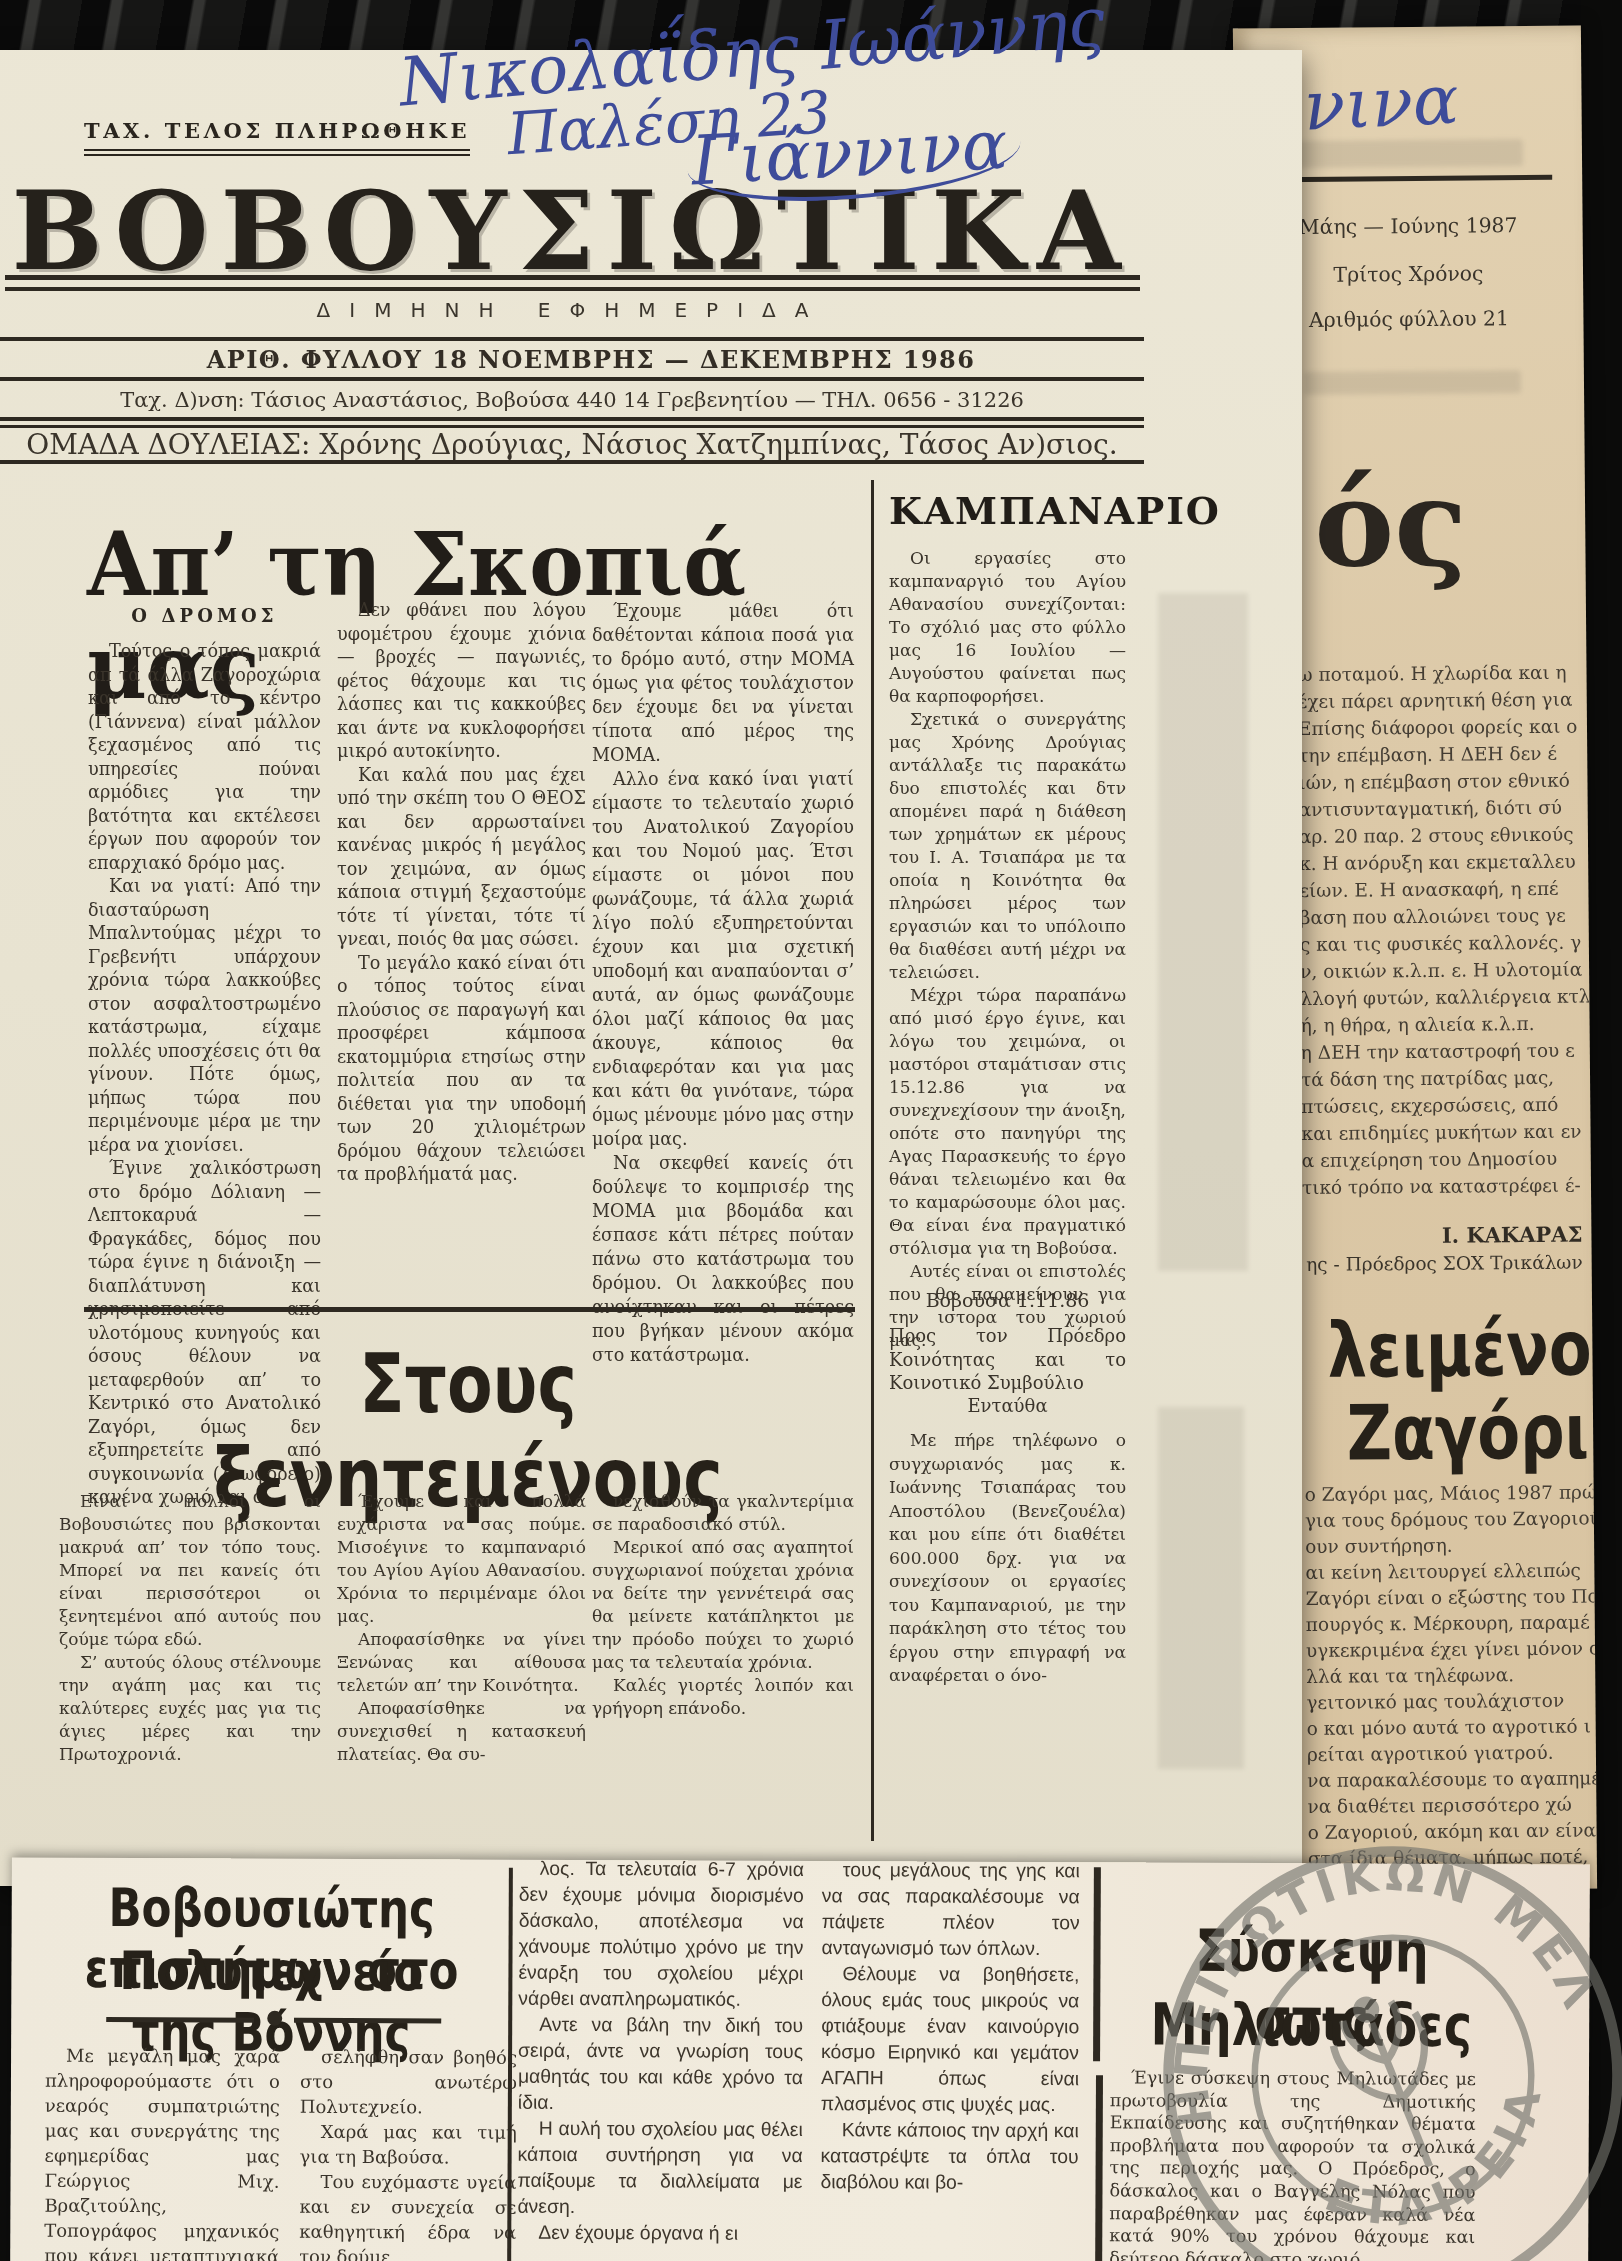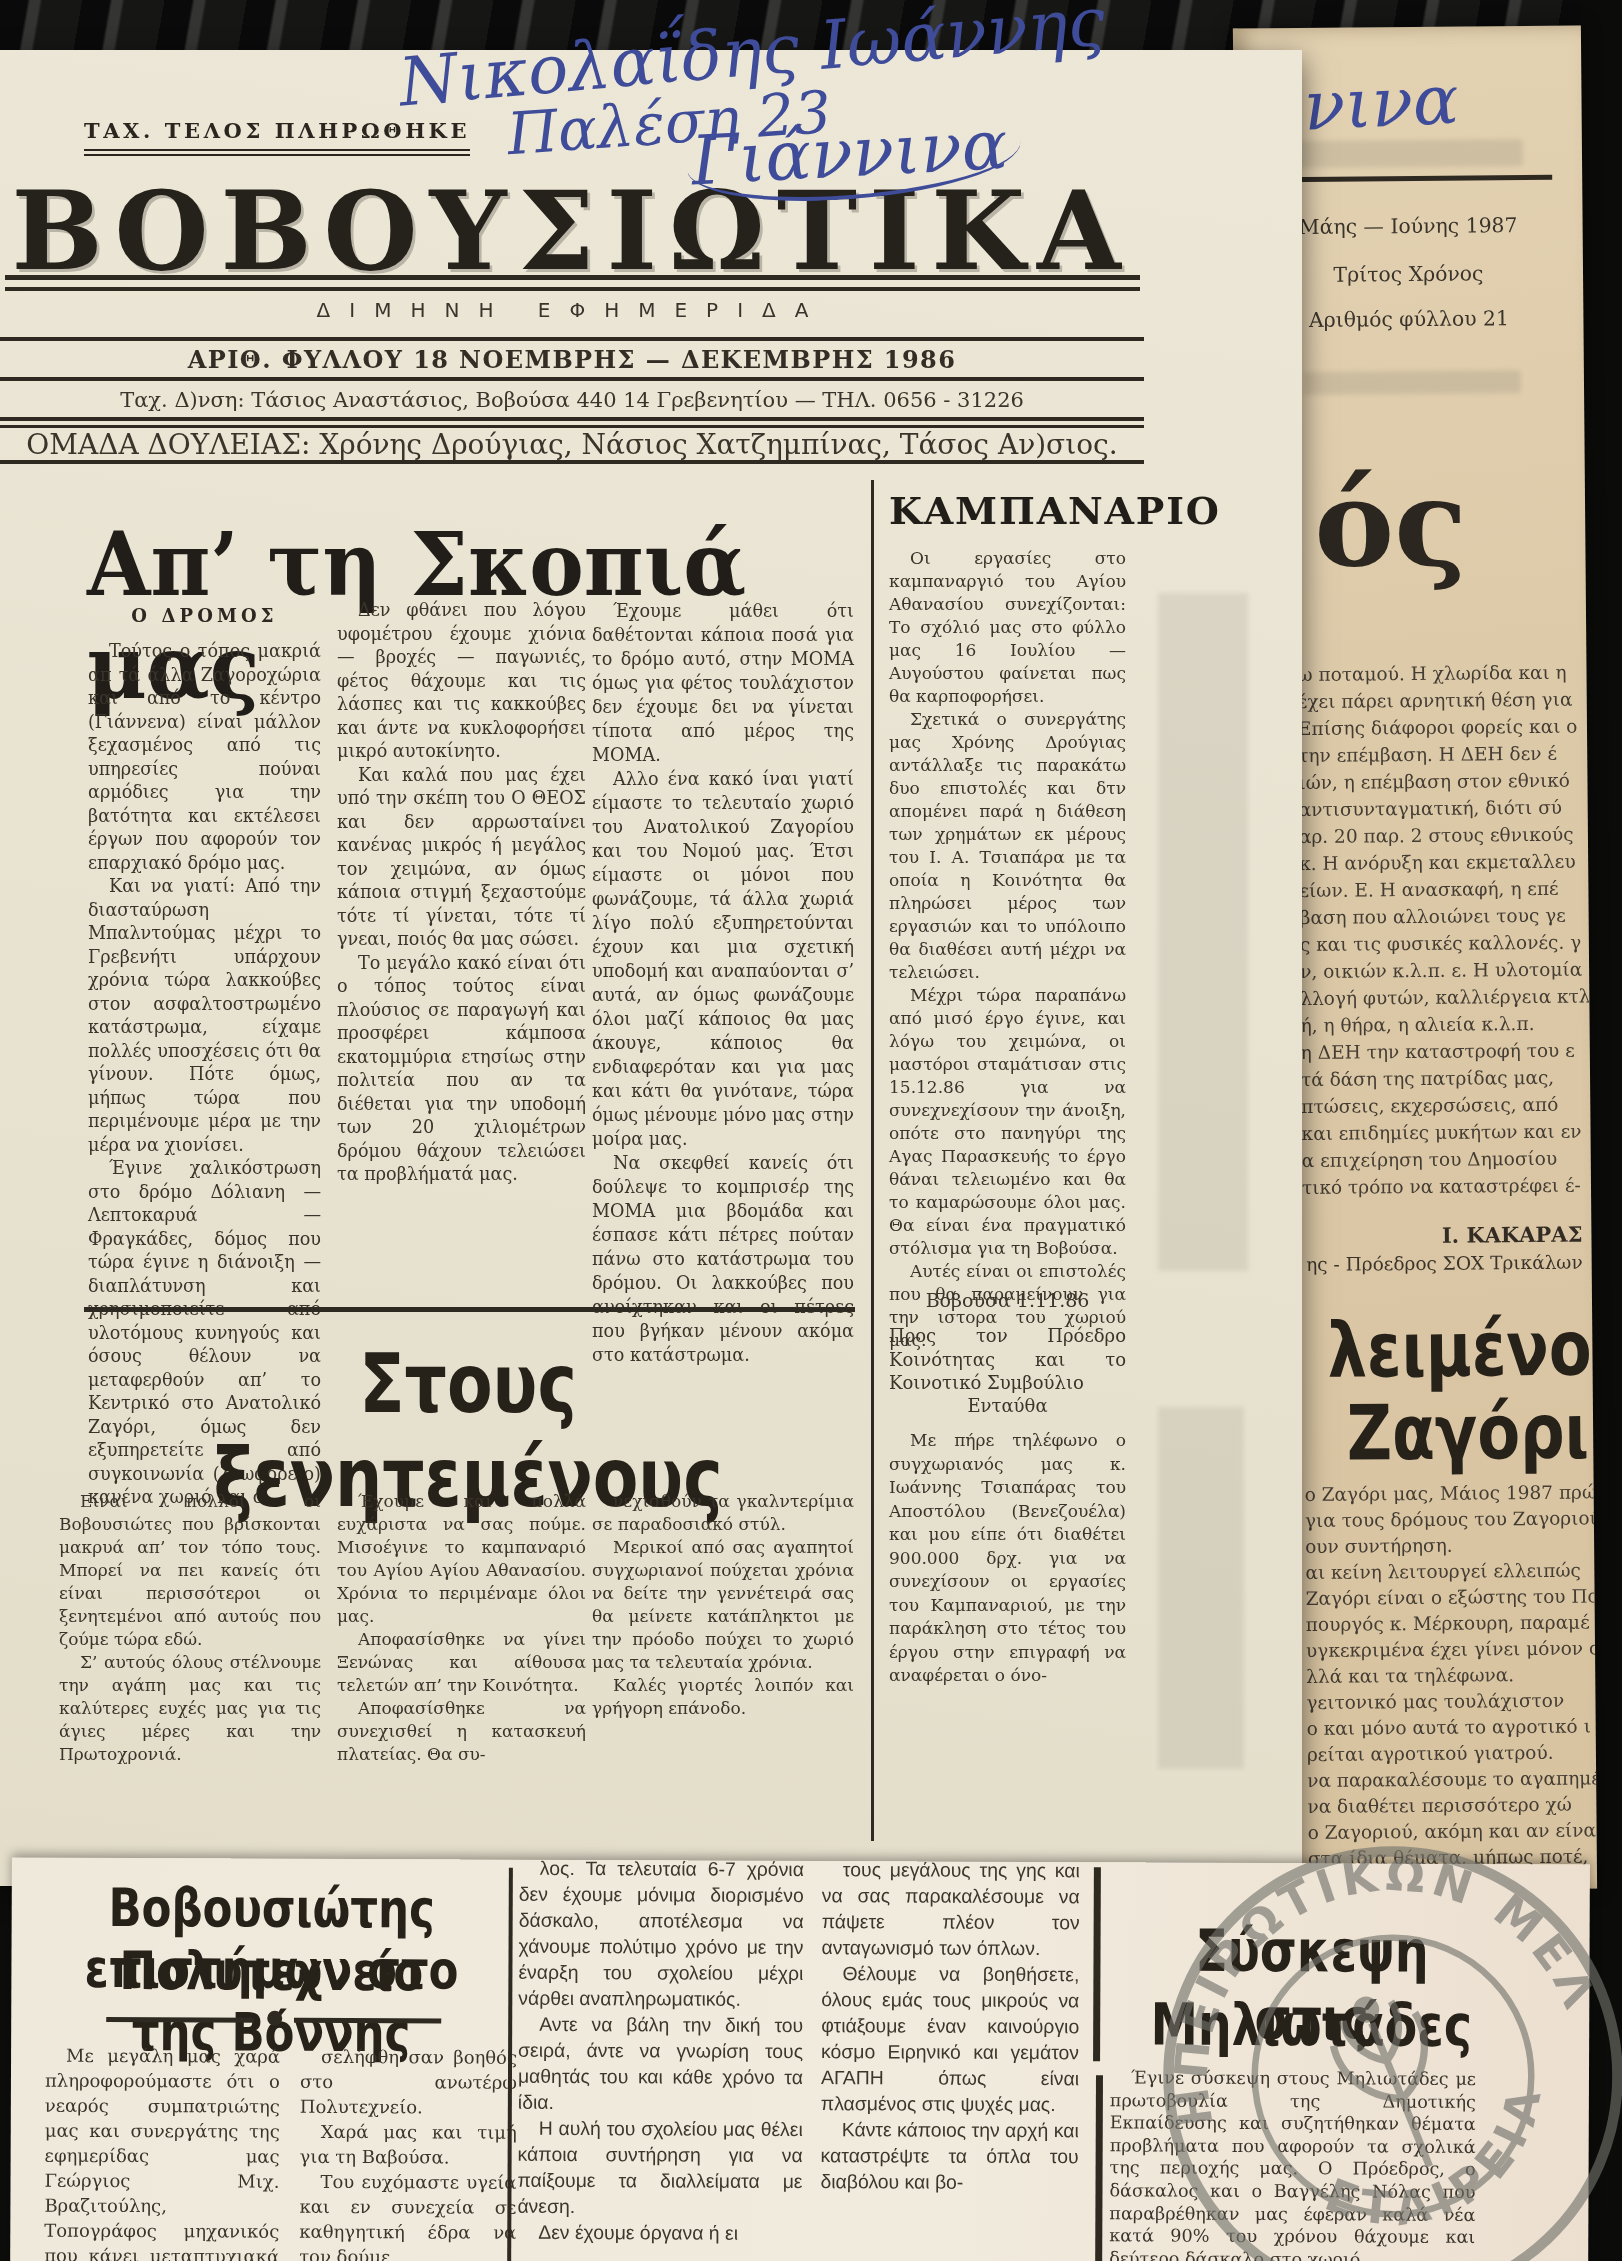--- a/index.html
+++ b/index.html
@@ -47,21 +47,21 @@
   
   #postal-label{position:absolute;left:84px;top:68px;font-size:21px;font-weight:bold;letter-spacing:3.6px;color:#2a251e;
     border-bottom:2.7px solid #2a251e;padding-bottom:6.3px;}
   #postal-label:after{content:"";position:absolute;left:0;right:0;bottom:-7.2px;height:2.7px;background:#2a251e;}
   #masthead-title{position:absolute;left:0;top:118px;width:1144px;text-align:center;
     font-size:108px;font-weight:bold;letter-spacing:11.8px;color:#25211b;
     text-shadow:2.7px 2.7px 0 rgba(37,33,27,.25);}
   #masthead-subtitle{position:absolute;left:0;top:248px;width:1144px;text-align:center;
     font-family:"DejaVu Sans",sans-serif;font-size:20px;letter-spacing:19px;color:#3a352c;}
   #issue-line{position:absolute;left:0;top:295px;width:1144px;text-align:center;
-    font-size:24px;font-weight:bold;letter-spacing:1.4px;color:#332d25;}
+    font-size:24px;font-weight:bold;letter-spacing:1.4px;color:#332d25;padding-left:19px;}
   #address-line{position:absolute;left:0;top:338px;width:1144px;text-align:center;font-size:21px;color:#3a342b;}
   #team-line{position:absolute;left:0;top:378px;width:1144px;text-align:center;font-size:28px;color:#3a342b;}
   
   #a1-title{position:absolute;left:63px;top:431px;width:800px;text-align:left;font-size:87px;margin-top:32px;}
   #a1-subhead{position:absolute;left:88px;top:555px;width:233px;text-align:center;
     font-size:18px;font-weight:bold;letter-spacing:4.1px;color:#2c2720;}
   #a1-col1{left:88px;top:590px;width:233px;height:665px;font-size:17.6px;line-height:23.5px;}
   #a1-col2{left:337px;top:549px;width:249px;height:708px;font-size:17.6px;line-height:23.5px;}
   #a1-col3{left:592px;top:549px;width:262px;height:742px;font-size:17.6px;line-height:24px;}
   #vrule-1{left:871px;top:430px;width:3.2px;height:1361px;}
@@ -226,21 +226,21 @@
   <div id="k-text1" class="col">
       <p>Οι εργασίες στο καμπαναργιό του Αγίου Αθανασίου συνεχίζονται: Το σχόλιό μας στο φύλλο μας 16 Ιουλίου — Αυγούστου φαίνεται πως θα καρποφορήσει.</p>
       <p>Σχετικά ο συνεργάτης μας Χρόνης Δρούγιας αντάλλαξε τις παρακάτω δυο επιστολές και δτν απομένει παρά η διάθεση των χρημάτων εκ μέρους του Ι. Α. Τσιαπάρα με τα οποία η Κοινότητα θα πληρώσει μέρος των εργασιών και το υπόλοιπο θα διαθέσει αυτή μέχρι να τελειώσει.</p>
       <p>Μέχρι τώρα παραπάνω από μισό έργο έγινε, και λόγω του χειμώνα, οι μαστόροι σταμάτισαν στις 15.12.86 για να συνεχνεχίσουν την άνοιξη, οπότε στο πανηγύρι της Αγας Παρασκευής το έργο θάναι τελειωμένο και θα το καμαρώσουμε όλοι μας. Θα είναι ένα πραγματικό στόλισμα για τη Βοβούσα.</p>
       <p>Αυτές είναι οι επιστολές που θα παραμείνουν για την ιστορα του χωριού μας.</p>
     </div>
   <div id="k-date">Βοβούσα 1.11.86</div>
   <div id="k-addressee">Προς τον Πρόεδρο Κοινότητας και το Κοινοτικό Συμβούλιο</div>
   <div id="k-place">Ενταύθα</div>
   <div id="k-text2" class="col">
-      <p>Με πήρε τηλέφωνο ο συγχωριανός μας κ. Ιωάννης Τσιαπάρας του Αποστόλου (Βενεζουέλα) και μου είπε ότι διαθέτει 900.000 δρχ. για να συνεχίσουν οι εργασίες του Καμπαναριού, με την παράκληση στο τέτος του έργου στην επιγραφή να αναφέρεται ο όνο-</p>
+      <p>Με πήρε τηλέφωνο ο συγχωριανός μας κ. Ιωάννης Τσιαπάρας του Αποστόλου (Βενεζουέλα) και μου είπε ότι διαθέτει 600.000 δρχ. για να συνεχίσουν οι εργασίες του Καμπαναριού, με την παράκληση στο τέτος του έργου στην επιγραφή να αναφέρεται ο όνο-</p>
     </div>
 
   <div id="rule-a2" class="rule"></div>
   <div id="a2-title" class="hl-sans"><span class="condense">Στους ξενητεμένους</span></div>
   <div id="x-col1" class="col">
       <p>Είναι πολλοί οι Βοβουσιώτες που βρίσκονται μακρυά απ’ τον τόπο τους. Μπορεί να πει κανείς ότι είναι περισσότεροι οι ξενητεμένοι από αυτούς που ζούμε τώρα εδώ.</p>
       <p>Σ’ αυτούς όλους στέλνουμε την αγάπη μας και τις καλύτερες ευχές μας για τις άγιες μέρες και την Πρωτοχρονιά.</p>
     </div>
   <div id="x-col2" class="col">
       <p>Έχουμε και πολλά ευχάριστα να σας πούμε. Μισοέγινε το καμπαναριό του Αγίου Αγίου Αθανασίου. Χρόνια το περιμέναμε όλοι μας.</p>

